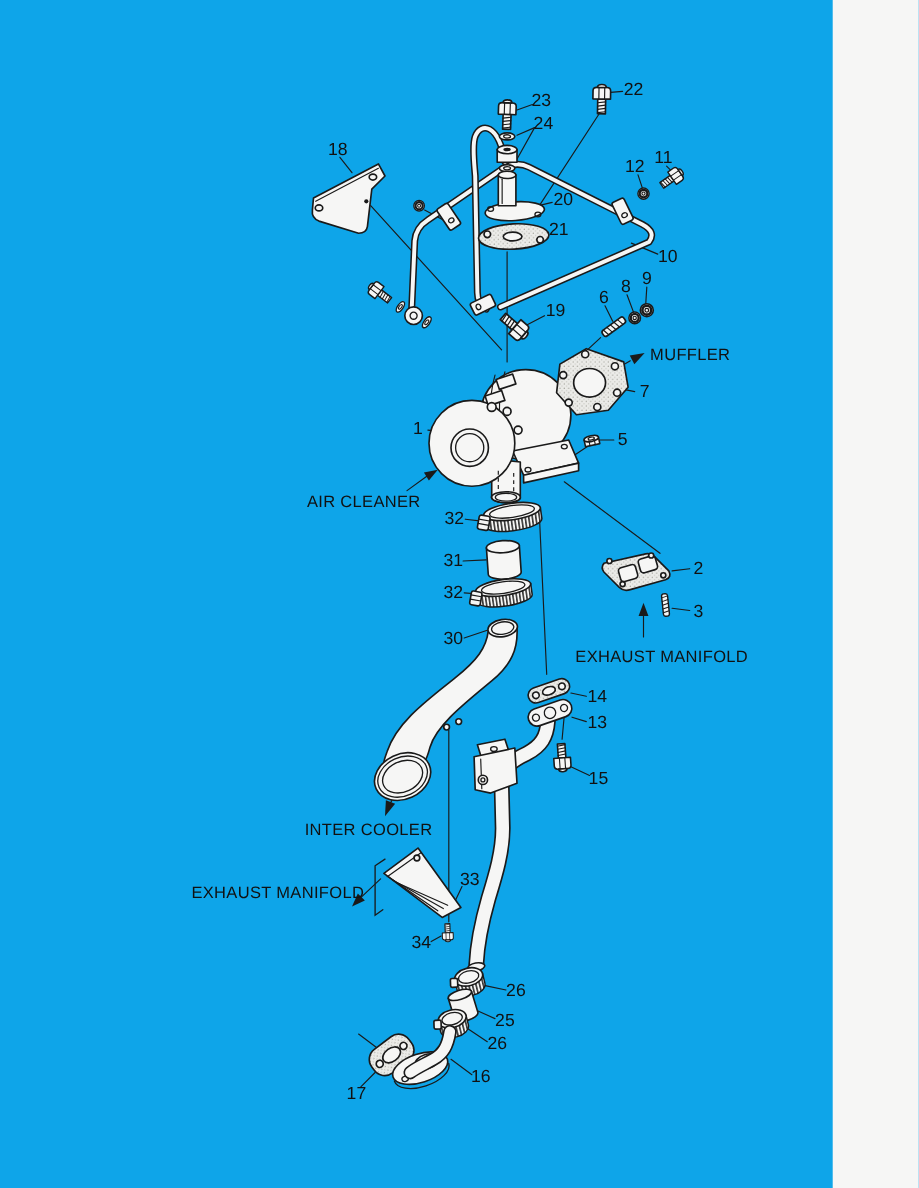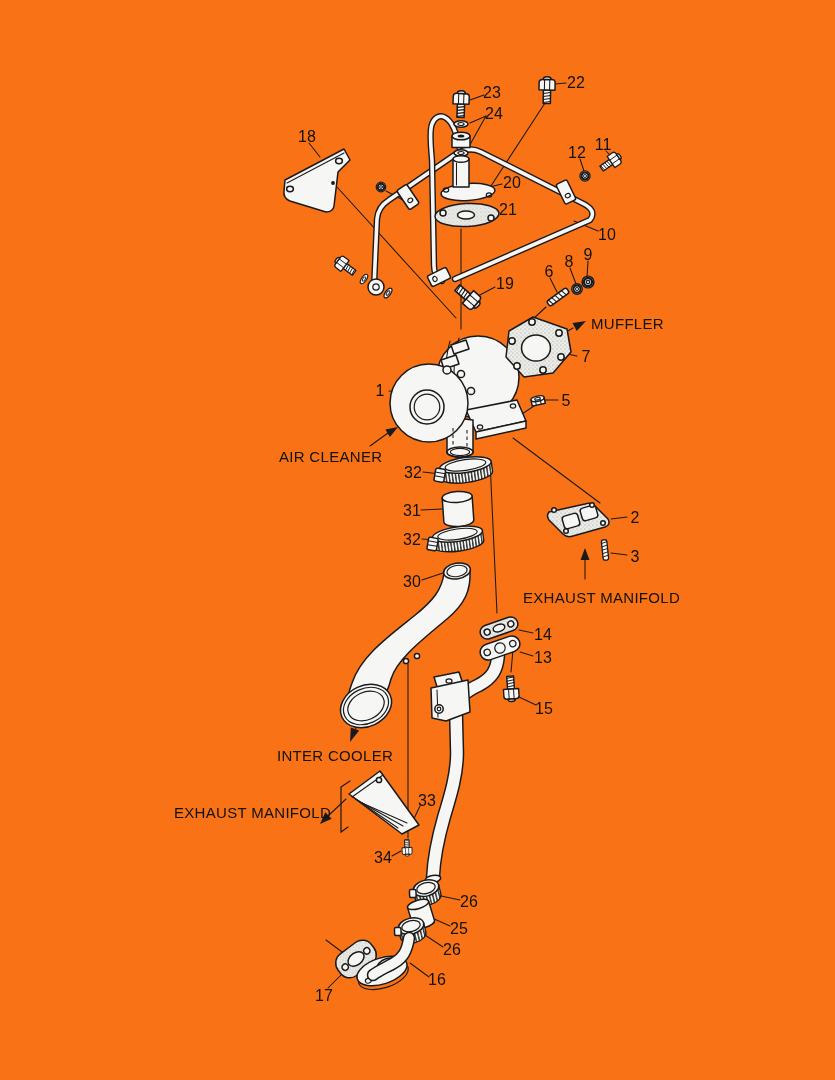--- a/index.html
+++ b/index.html
@@ -1,16 +1,16 @@
 <!DOCTYPE html>
 <html><head>
 <meta charset="utf-8">
 <style>
   html,body{margin:0;padding:0;background:#f6f6f5;}
-  .stage{position:relative;width:835px;height:1080px;background:#f97316;overflow:hidden;
+  .stage{position:relative;width:757px;height:1080px;background:#0ea5e9;overflow:hidden;
          font-family:"Liberation Sans", sans-serif;}
   svg{position:absolute;left:0;top:0;}
   
   .o  {fill:none;stroke:#1a1a1a;stroke-width:1.5;stroke-linecap:round;stroke-linejoin:round;}
   .p  {fill:#f6f6f5;stroke:#1a1a1a;stroke-width:1.5;stroke-linejoin:round;stroke-linecap:round;}
   .t  {fill:none;stroke:#1a1a1a;stroke-width:1.05;stroke-linecap:round;}
   .l  {fill:none;stroke:#1a1a1a;stroke-width:1.2;stroke-linecap:round;}
   .d  {fill:none;stroke:#1a1a1a;stroke-width:1.05;stroke-dasharray:3.5 3;}
   .stip{fill:url(#stip);stroke:#1a1a1a;stroke-width:1.5;stroke-linejoin:round;}
   .dark{fill:#1a1a1a;stroke:none;}

